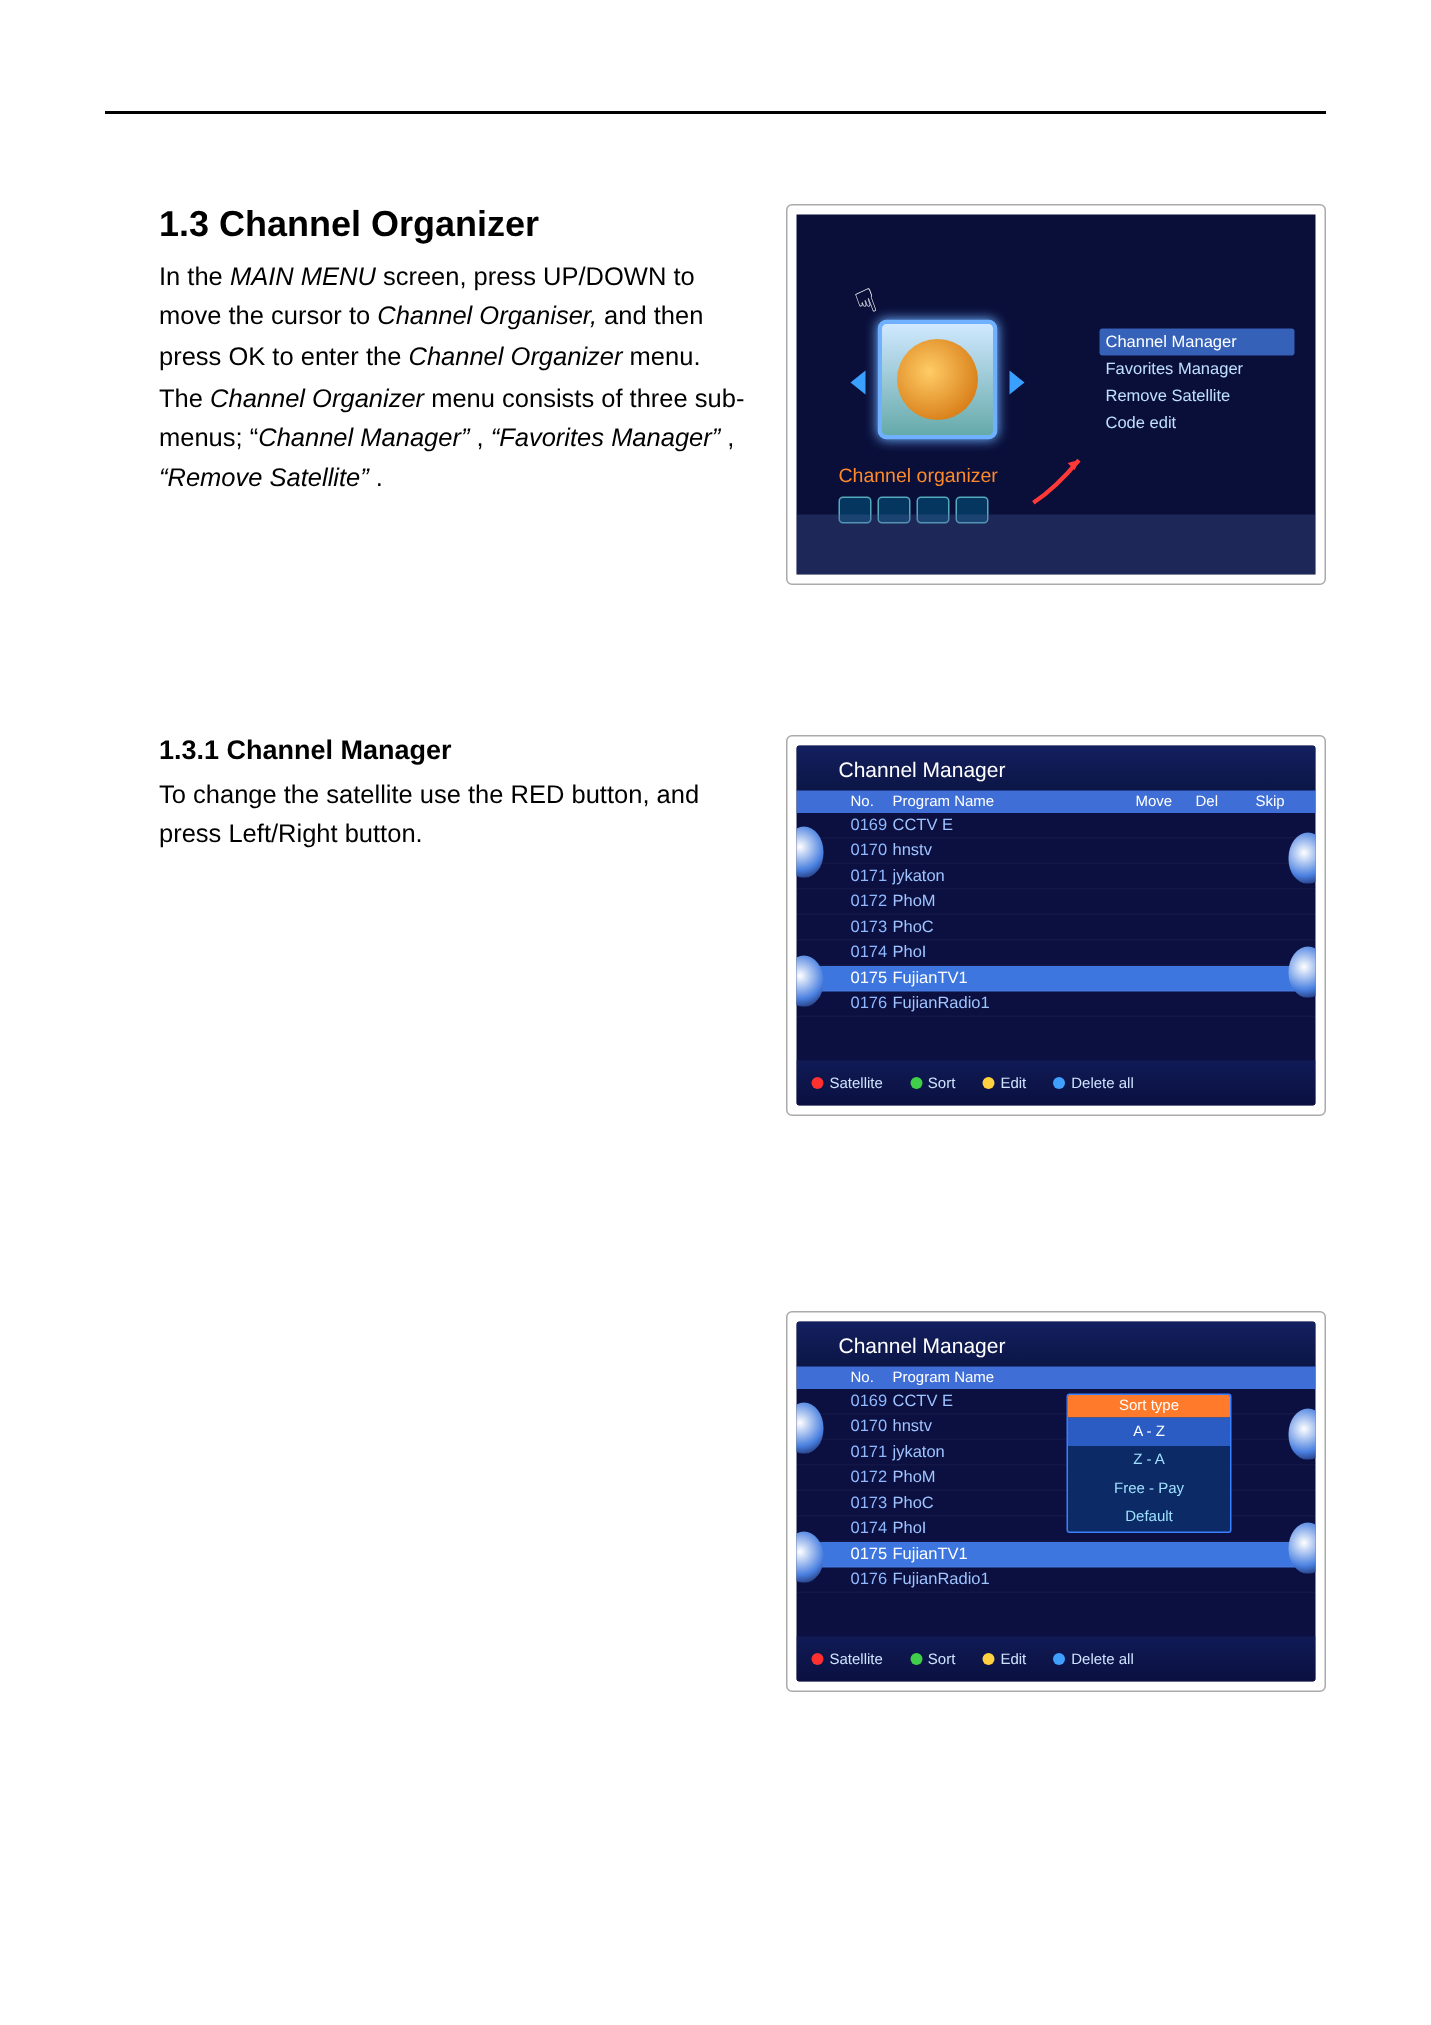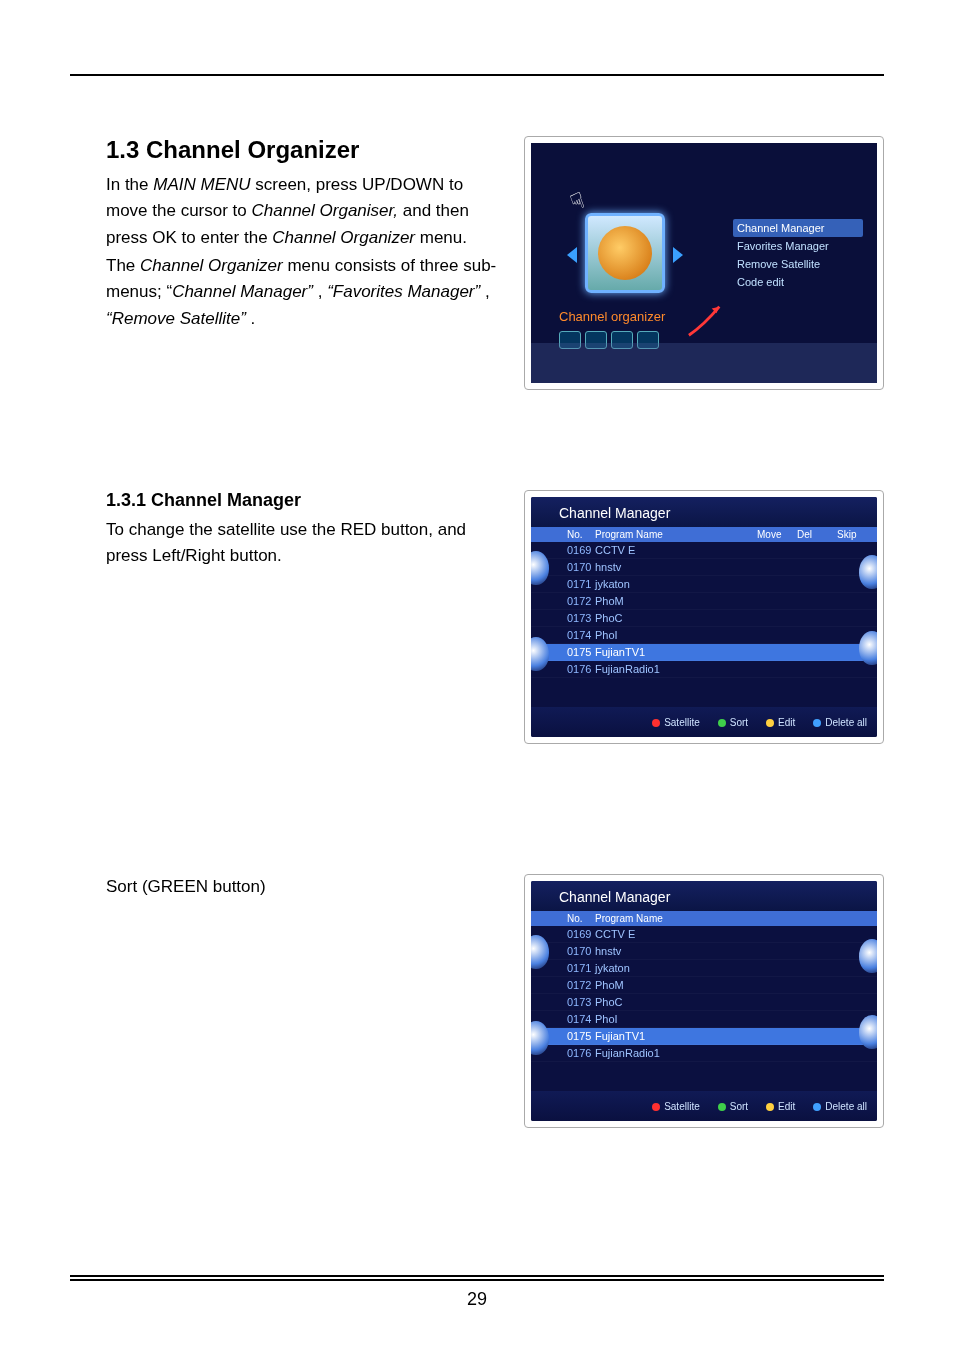--- a/index.html
+++ b/index.html
@@ -49,21 +49,21 @@
   .cm .hdr { display: flex; background: #3f6ed6; color: #fff; padding: 2px 0 2px 36px; font-size: 10px; }
   .cm .hdr .cno { width: 28px; }
   .cm .hdr .cname { flex: 1; }
   .cm .hdr .ccol { width: 40px; }
   .cm .rows { }
   .cm .row-item { display: flex; padding: 2px 12px 2px 36px; border-bottom: 1px solid rgba(255,255,255,0.03); }
   .cm .row-item.sel { background: #3e76e0; color: #fff; }
   .cm .row-item .cno { width: 28px; color: #8fb8ff; }
   .cm .row-item .cname { flex: 1; color: #9fc4ff; }
   .cm .row-item.sel .cno, .cm .row-item.sel .cname { color: #fff; }
-  .cm .fb { position: absolute; left: 0; right: 0; bottom: 0; height: 30px; background: linear-gradient(#101a55,#0a1040); display: flex; align-items: center; padding: 0 10px; gap: 18px; font-size: 10px; justify-content: flex-end; }
+  .cm .fb { position: absolute; left: 0; right: 0; bottom: 0; height: 30px; background: linear-gradient(#101a55,#0a1040); display: flex; align-items: center; padding: 0 10px; gap: 18px; font-size: 10px; }
   .cm .fb .dot { width: 8px; height: 8px; border-radius: 50%; display: inline-block; margin-right: 4px; vertical-align: middle; }
   .cm .sidebulb { position: absolute; width: 26px; height: 34px; background: radial-gradient(circle at 40% 40%, #fff, #4a80e0 60%, #0b1040); border-radius: 50% 50% 48% 48%; }
   .cm .sidebulb.l1 { left: -8px; top: 54px; }
   .cm .sidebulb.l2 { left: -8px; top: 140px; }
   .cm .sidebulb.r1 { right: -8px; top: 58px; }
   .cm .sidebulb.r2 { right: -8px; top: 134px; }
 
   
   .sortpop { position: absolute; left: 180px; top: 48px; width: 110px; background: #0b2a66; border: 1px solid #3a80ff; border-radius: 2px; overflow: hidden; font-size: 10px; }
   .sortpop .shdr { background: #ff7a2b; color: #fff; padding: 2px 6px; text-align: center; }
@@ -183,21 +183,20 @@
           </div>
         </div>
       </div>
     </div>
   </div>
 
   <div class="spacer-md"></div>
 
   <div class="row">
     <div class="col-text">
-      <p class="body" style="font-weight:normal">Sort (GREEN button)</p>
     </div>
     <div class="col-shot">
       <div class="shot">
         <div class="shot-inner cm" id="cm2">
           <div class="sidebulb l1"></div>
           <div class="sidebulb l2"></div>
           <div class="sidebulb r1"></div>
           <div class="sidebulb r2"></div>
           <div class="title">Channel Manager</div>
           <div class="hdr">
@@ -231,28 +230,31 @@
               </div>
               <div class="row-item sel">
                 <div class="cno">0175</div>
                 <div class="cname">FujianTV1</div>
               </div>
               <div class="row-item">
                 <div class="cno">0176</div>
                 <div class="cname">FujianRadio1</div>
               </div>
             </div>
+          <div class="sortpop">
+            <div class="shdr">Sort type</div>
+            <div class="sopt sel">A - Z</div>
+            <div class="sopt">Z - A</div>
+            <div class="sopt">Free - Pay</div>
+            <div class="sopt">Default</div>
+          </div>
           <div class="fb">
             <span><span class="dot" style="background:#ff3030"></span><span>Satellite</span></span>
             <span><span class="dot" style="background:#3fcf4a"></span><span>Sort</span></span>
             <span><span class="dot" style="background:#ffd040"></span><span>Edit</span></span>
             <span><span class="dot" style="background:#40a0ff"></span><span>Delete all</span></span>
           </div>
         </div>
       </div>
     </div>
   </div>
 
-  <div style="position:absolute; left:70px; right:70px; bottom:40px;">
-    <div class="rule-bottom"></div>
-    <div class="pagenum">29</div>
-  </div>
 </div>
 
 </body></html>

